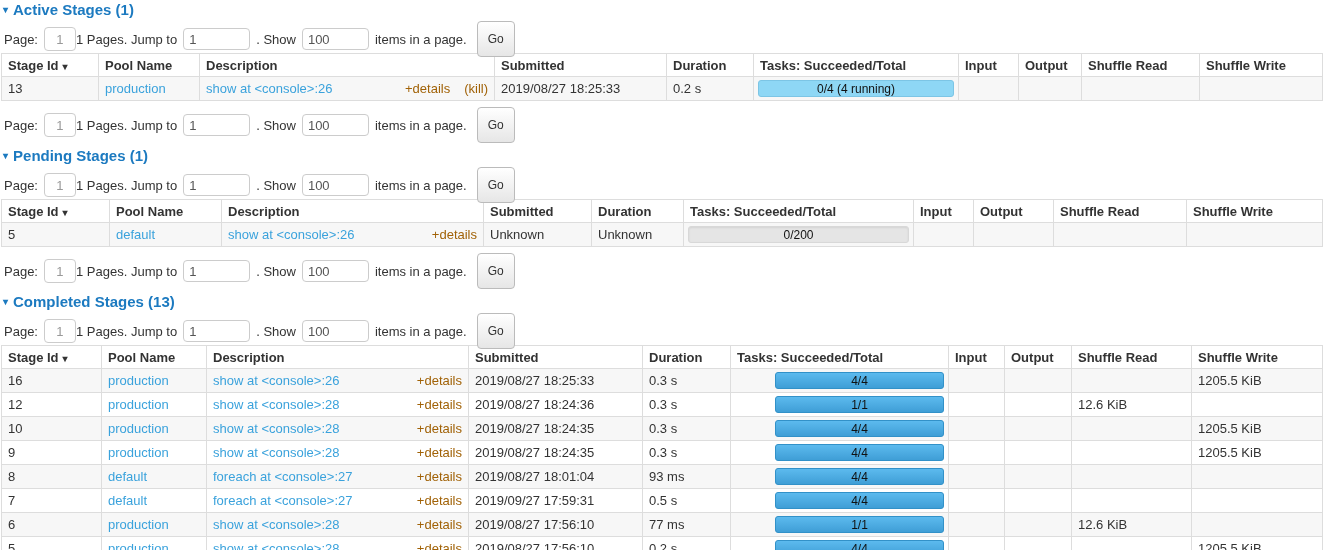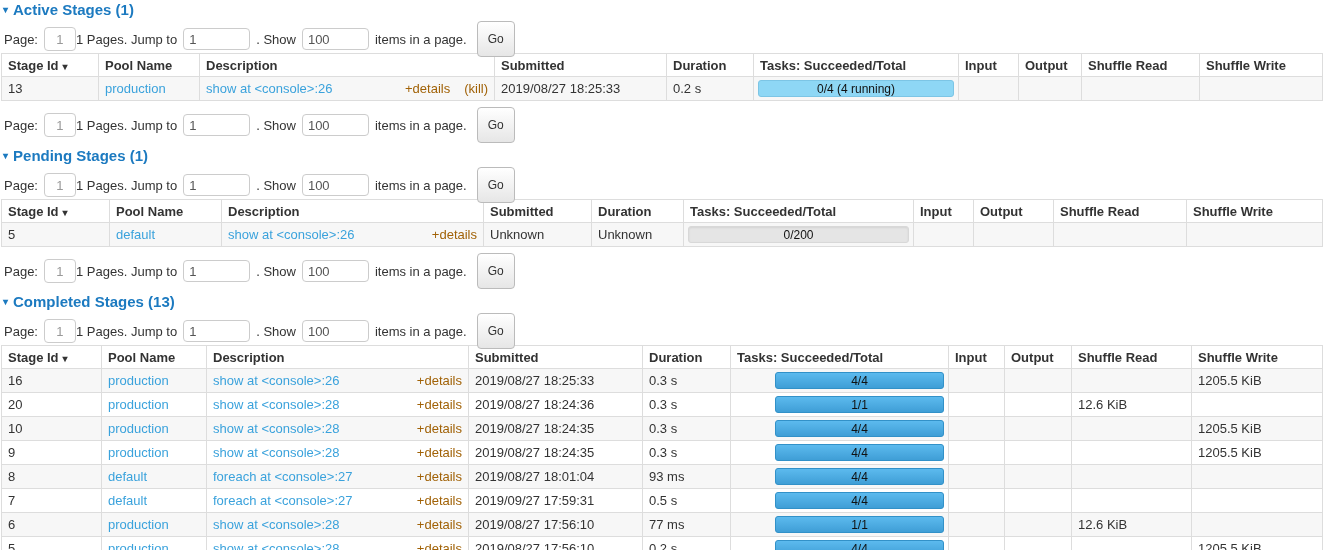--- a/index.html
+++ b/index.html
@@ -294,21 +294,21 @@
               <div class="bar bar-done">
                 <span>4/4</span>
               </div>
             </td>
             <td></td>
             <td></td>
             <td></td>
             <td>1205.5 KiB</td>
           </tr>
           <tr>
-            <td>20</td>
+            <td>12</td>
             <td><a class="link">production</a></td>
             <td>
               <div class="desc-wrap">
                 <a class="link">show at &lt;console&gt;:28</a>
                 <span class="muted details-lbl">+details</span>
               </div>
             </td>
             <td>2019/08/27 18:24:36</td>
             <td>0.3 s</td>
             <td class="tasks-cell">

